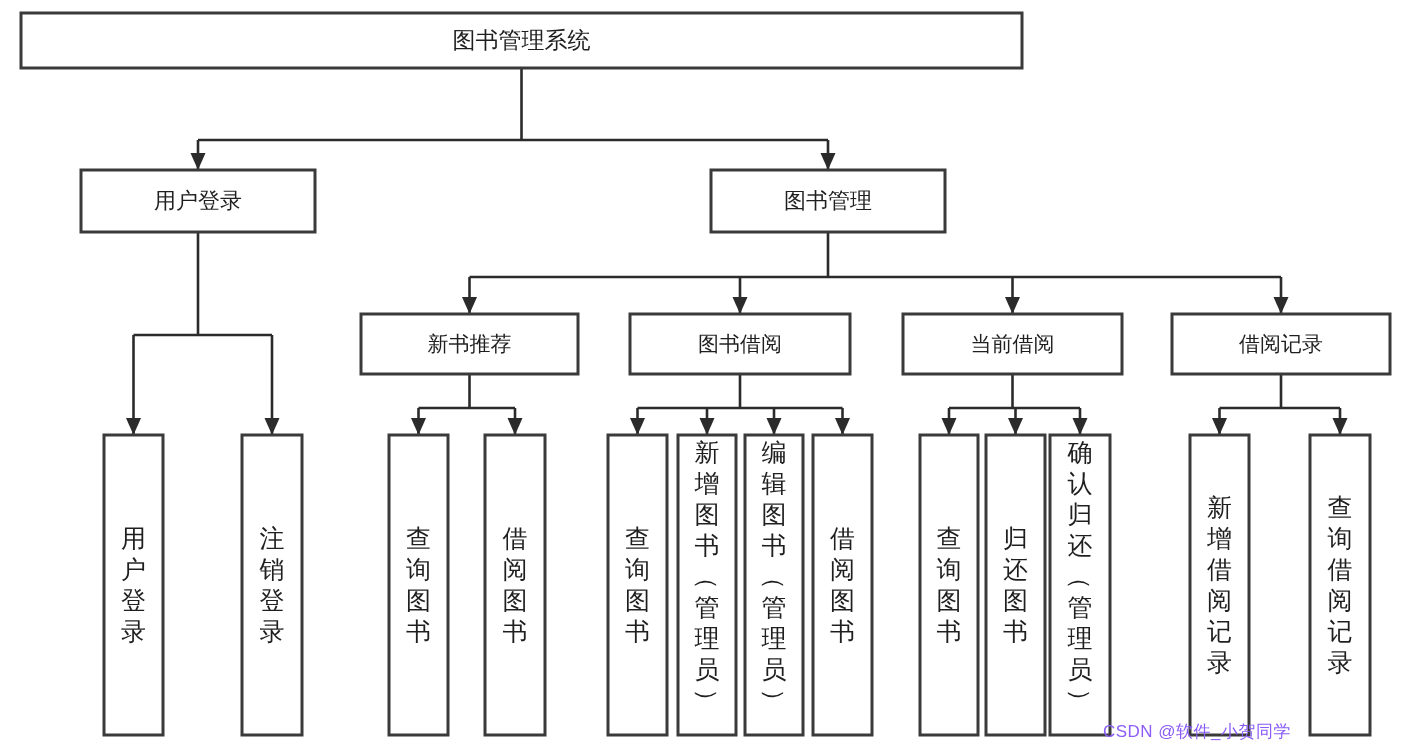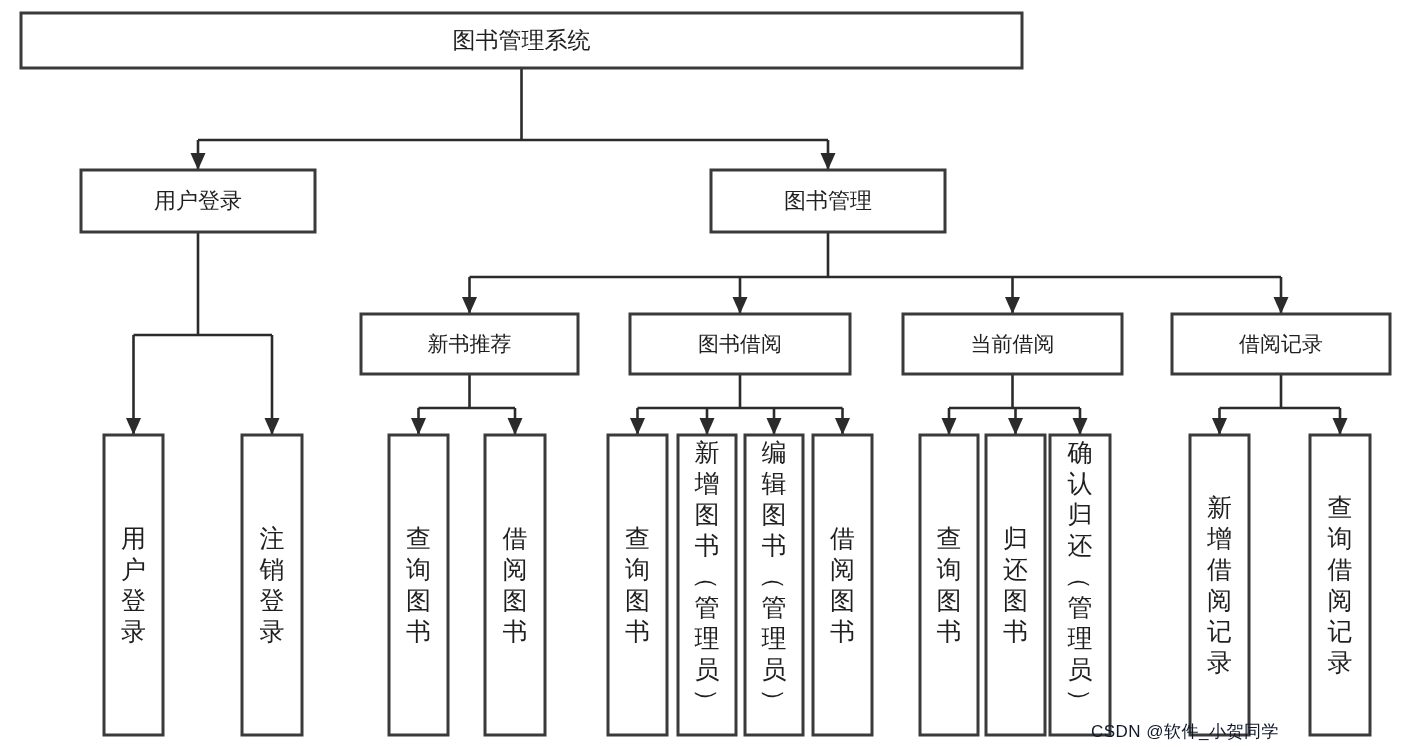--- a/index.html
+++ b/index.html
@@ -27,24 +27,24 @@
     fill:#1f1f1f;
     font-size:25px;
     text-anchor:middle;
   }
   .connector{
     stroke:#2b2b2b;stroke-width:2.6;fill:none;
   }
   .arrow-head{fill:#2b2b2b;stroke:none;}
   .watermark{
     position:absolute;
-    right:20px;bottom:4px;
+    right:8px;bottom:4px;
     font-family:"Liberation Sans","DejaVu Sans",sans-serif;
     font-size:17px;
-    color:#0f172a;
+    color:#8b5cf6;
     letter-spacing:0.5px;
     white-space:nowrap;
     user-select:none;
   }
 </style>
 </head>
 <body>
 
 <div id="diagram-root">
   <svg id="tree" viewBox="0 0 1405 747" xmlns="http://www.w3.org/2000/svg">

